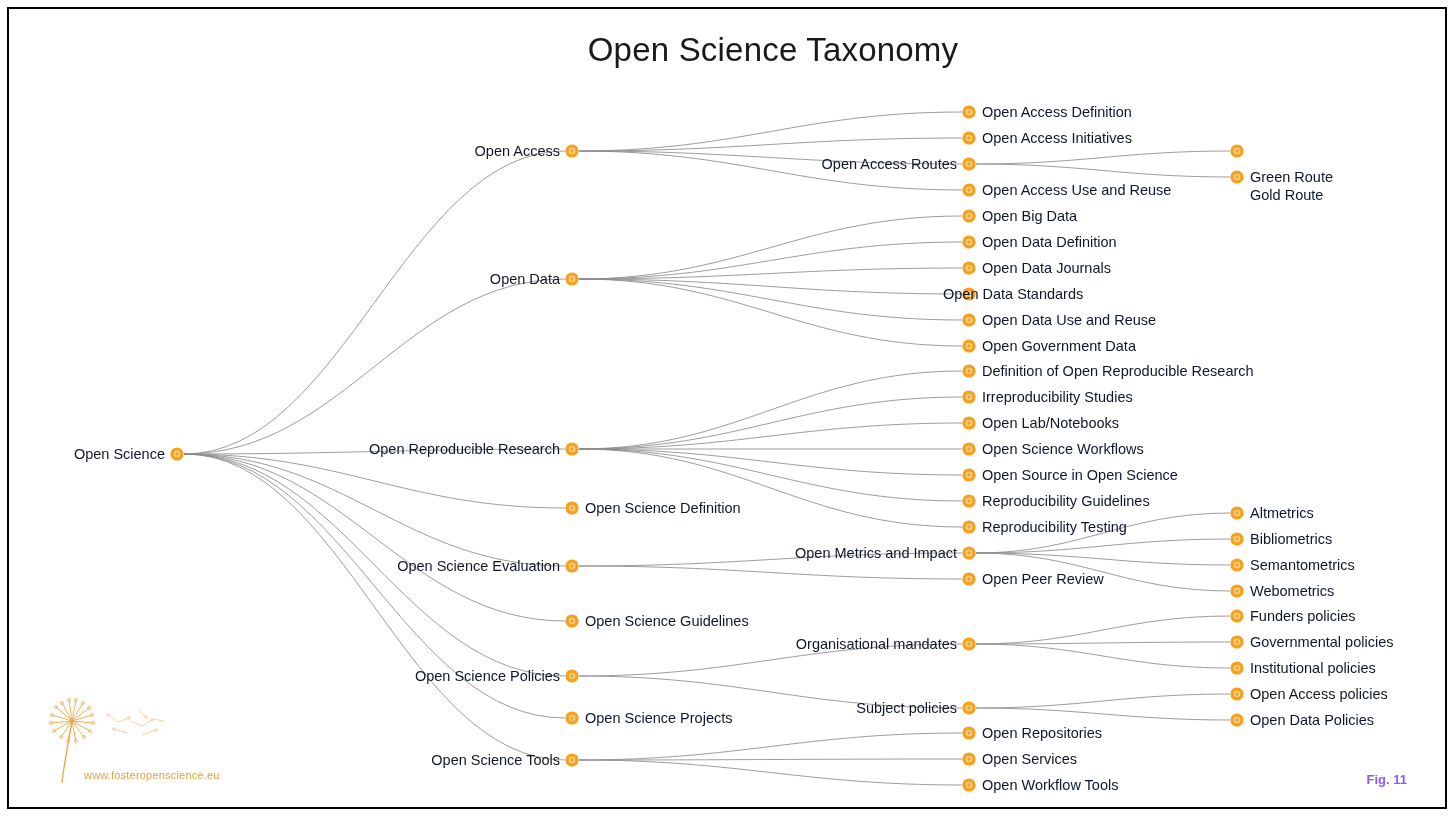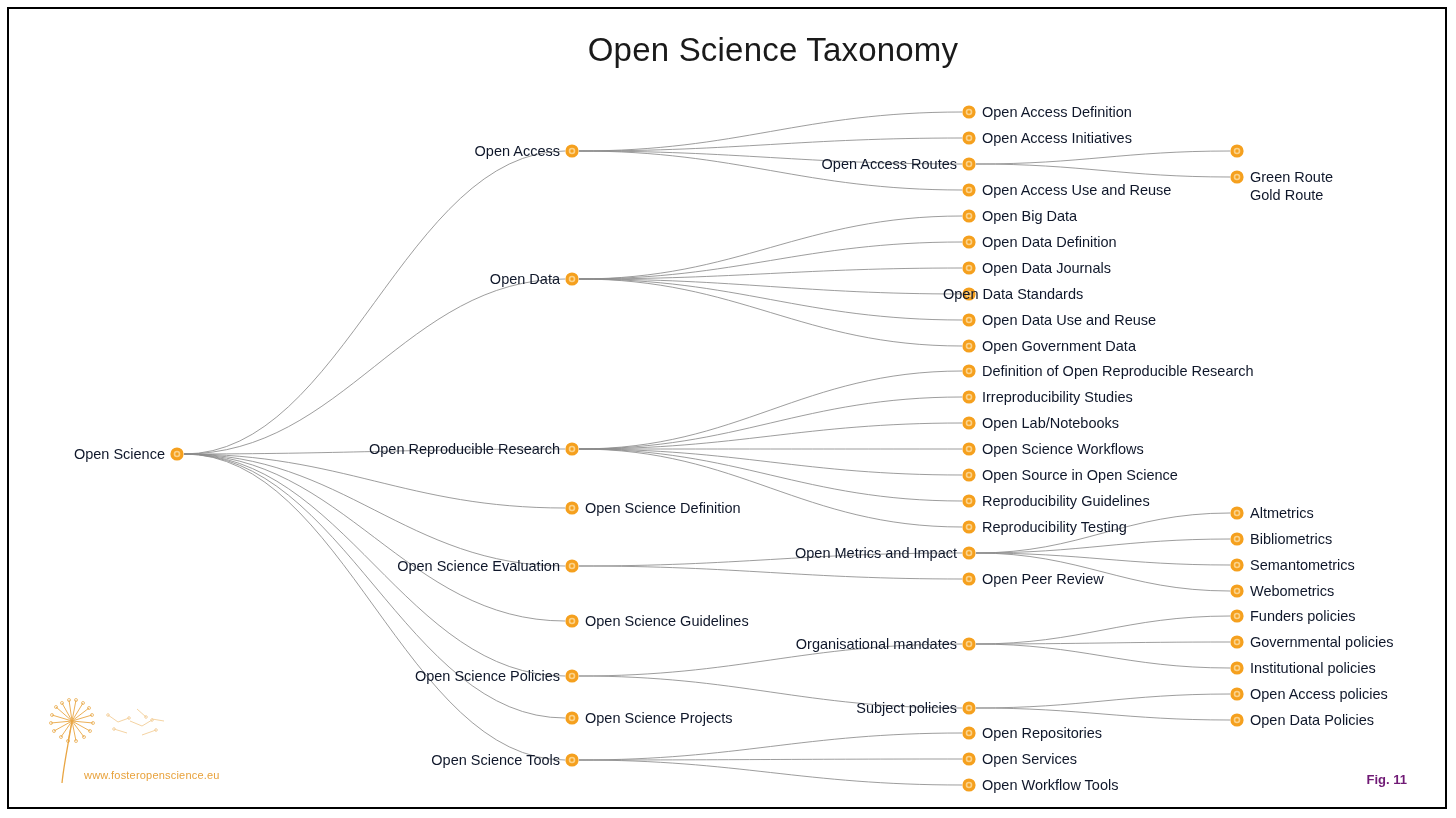--- a/index.html
+++ b/index.html
@@ -49,21 +49,21 @@
     position:absolute;left:42px;top:41px;
     font-size:32px;letter-spacing:1.5px;
     color:#3b3b3b;font-weight:400;
   }
   #logo-url{
     position:absolute;left:42px;top:78px;
     font-size:11px;color:#e8a13a;letter-spacing:0.2px;
   }
   #figcap{
     position:absolute;right:38px;bottom:20px;
-    font-size:13px;font-weight:bold;color:#701a75;
+    font-size:13px;font-weight:bold;color:#8b5cf6;
   }
 </style>
 </head>
 <body>
 
 <div id="frame">
 
   <div id="title">Open Science Taxonomy</div>
 
   <svg id="svg-layer" viewBox="0 0 1440 802" preserveAspectRatio="none" aria-hidden="true">

